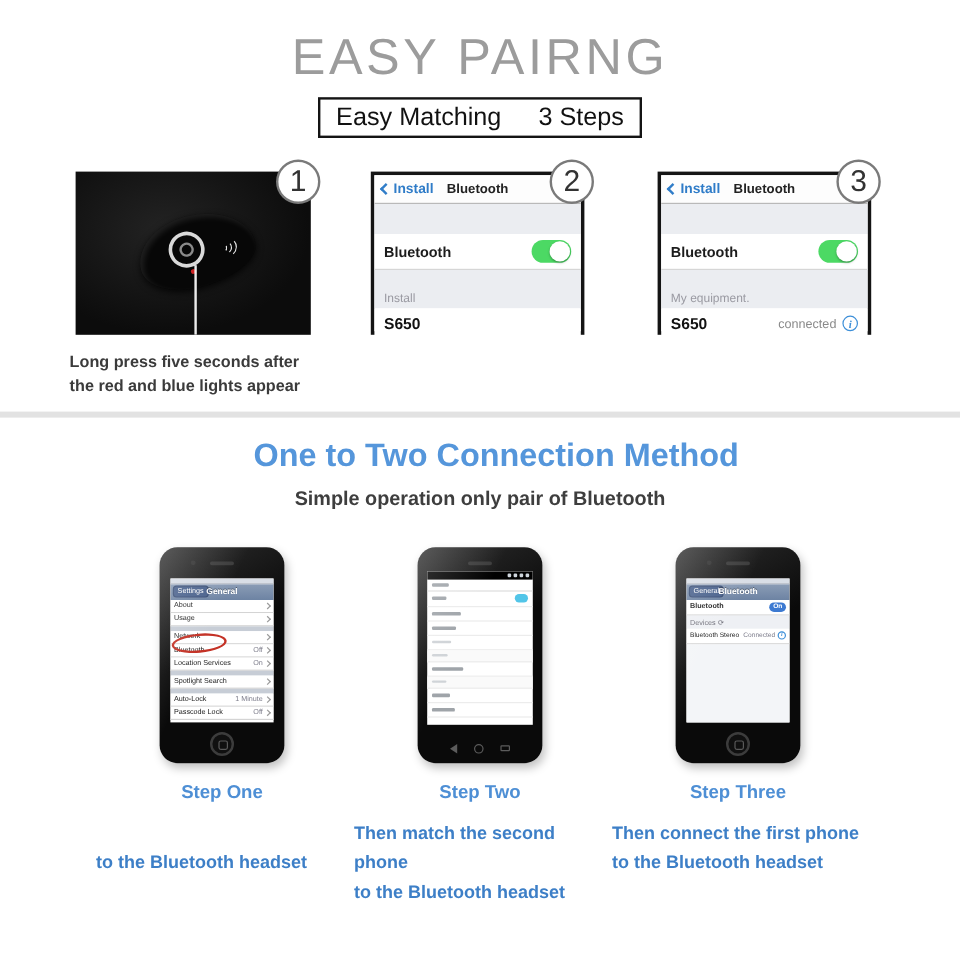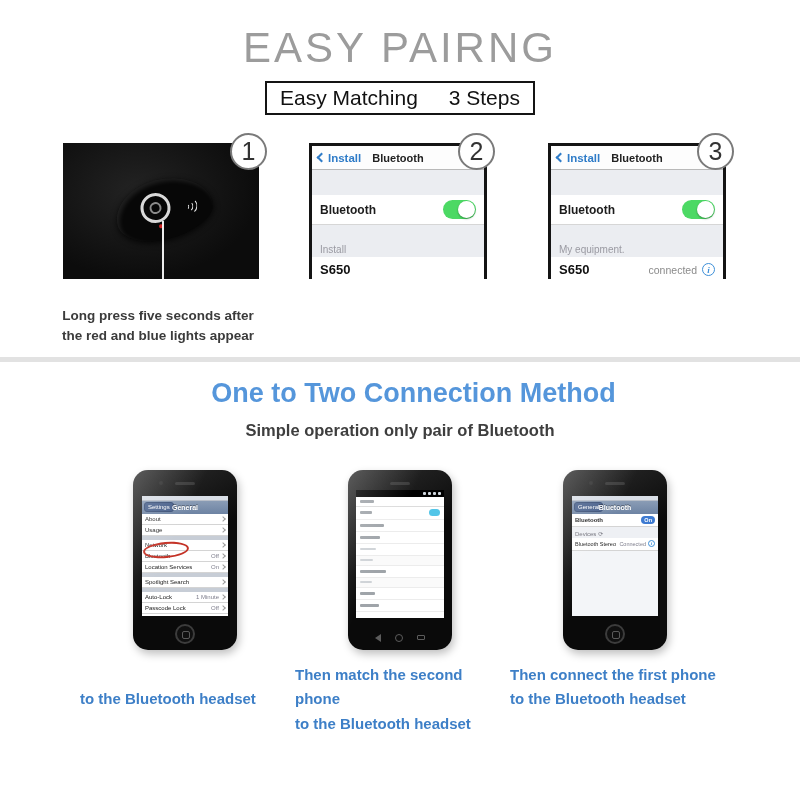--- a/index.html
+++ b/index.html
@@ -58,21 +58,21 @@
   .shot-sect { height:32px; background:#ebedf1; display:flex; align-items:flex-end; padding:0 8px 2px;
                font-size:10px; color:#9a9aa2; }
   .shot-devrow { height:25px; background:#fff; display:flex; align-items:center;
                  justify-content:space-between; padding:0 8px; }
   .devname { font-size:13px; font-weight:700; color:#111; }
   .devstatus { display:flex; align-items:center; gap:5px; font-size:10.5px; color:#8a8a8a; }
   .info-i { width:13px; height:13px; border-radius:50%; border:1.5px solid #3d8fd8; color:#3d8fd8;
             font-size:9px; font-style:italic; font-family:"Liberation Serif", serif; font-weight:700;
             display:flex; align-items:center; justify-content:center; }
 
-  .caprow { width:684px; margin:27px auto 0; display:flex; justify-content:space-between; text-align:center; }
+  .caprow { width:684px; margin:13px auto 0; display:flex; justify-content:space-between; text-align:left; }
   .cap { font-size:13.5px; font-weight:700; color:#3b3b3b; line-height:1.5; }
   .cap.w1 { width:200px; } .cap.w2 { width:216px; } .cap.w3 { width:204px; }
 
   .divider { margin-top:10px; height:5px; background:#e2e2e2; }
 
   
   .sec2 { padding-top:16px; text-align:center; }
   .blue-head { font-size:27px; font-weight:700; color:#5596db;padding-left:27px; }
   .sub-head { margin-top:12px; font-size:16.5px; font-weight:700; color:#3e3e3e; }
 
@@ -392,19 +392,24 @@
                 <span class="info-i" style="width:7px;height:7px;font-size:5px;border-width:1px">i</span>
               </span>
           </div>
           <div class="mini-rest"></div>
         </div>
         <div class="homebtn"></div>
       </div>
     </div>
   </div>
 
+  <div class="steplblrow">
+    <div class="steplbl">Step One</div>
+    <div class="steplbl">Step Two</div>
+    <div class="steplbl">Step Three</div>
+  </div>
 
   <div class="stepcaprow">
     <div class="stepcap"><br><span>to the Bluetooth headset</span></div>
     <div class="stepcap"><span>Then match the second phone</span><br><span>to the Bluetooth headset</span></div>
     <div class="stepcap"><span>Then connect the first phone</span><br><span>to the Bluetooth headset</span></div>
   </div>
 </div>
 
 </body></html>

